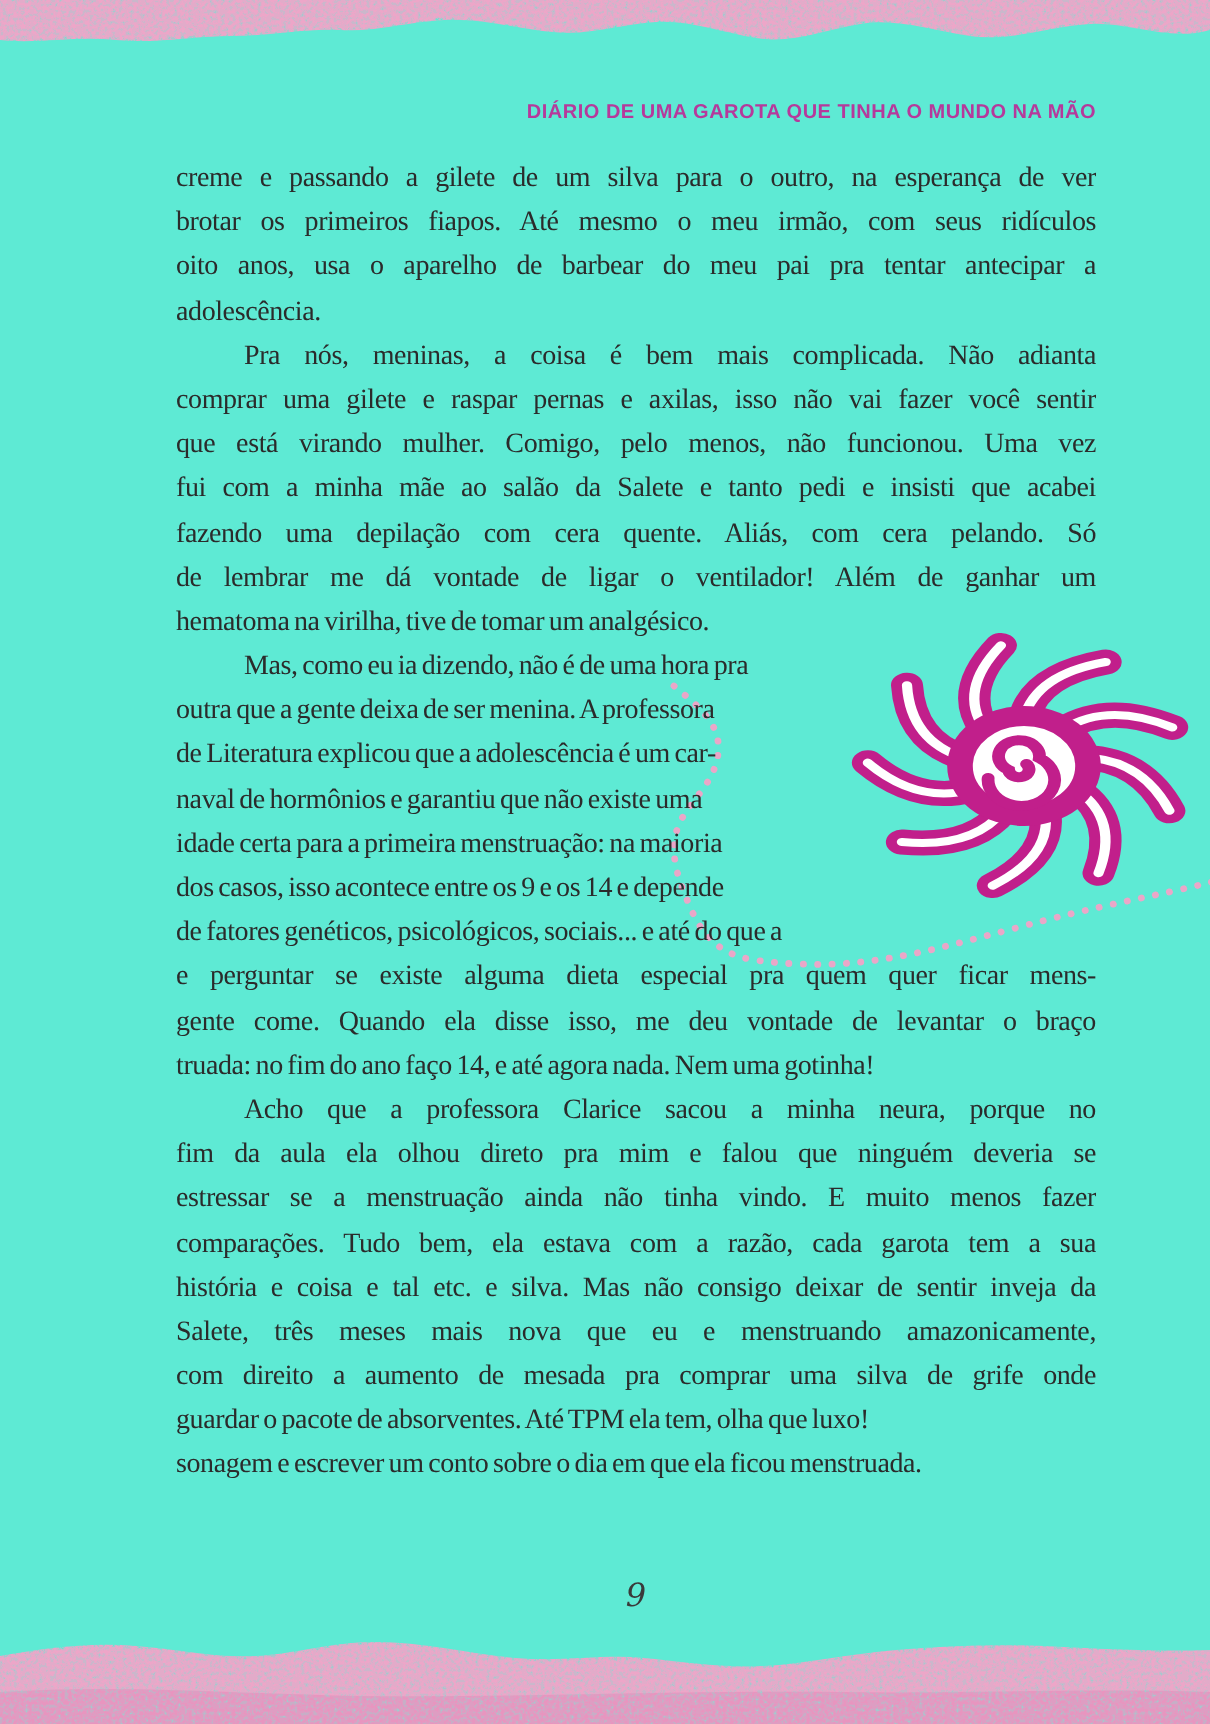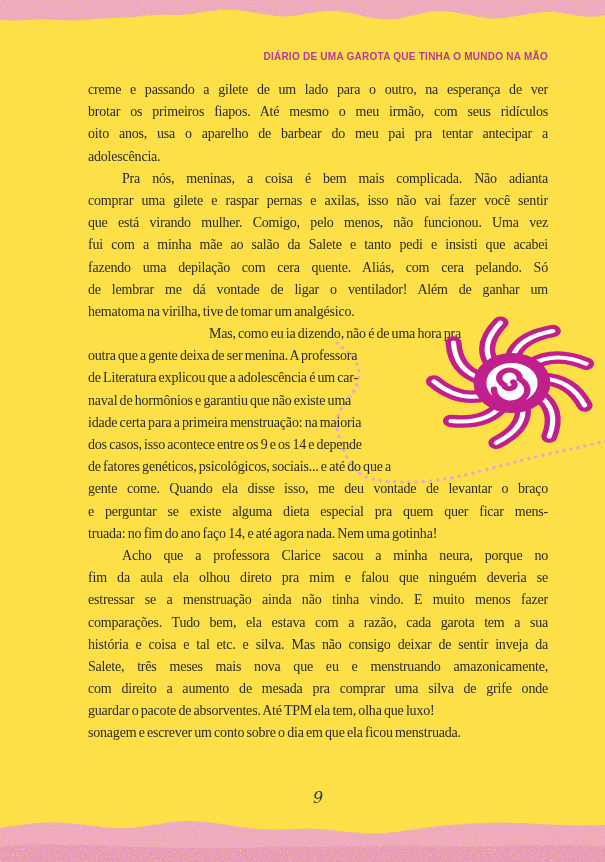--- a/index.html
+++ b/index.html
@@ -1,32 +1,32 @@
 <!DOCTYPE html>
 <html><head>
 <meta charset="utf-8">
 <style>
   html,body{margin:0;padding:0;background:#ffffff;}
   .page{
-    position:relative;width:605px;height:862px;background:#fde047;
+    position:relative;width:605px;height:862px;background:#5eead4;
     overflow:hidden;font-family:"Liberation Serif","DejaVu Serif",serif;
   }
   .decor{position:absolute;left:0;top:0;width:605px;height:862px;pointer-events:none;}
   .running-header{
     position:absolute;top:51px;left:88px;width:460px;text-align:right;
     font-family:"Liberation Sans","DejaVu Sans",sans-serif;
     font-weight:bold;font-size:10px;letter-spacing:0.25px;color:#b6399b;
   }
   .textblock{
     position:absolute;top:79px;left:88px;width:460px;
     font-size:14px;color:#2b2b2b;letter-spacing:-0.2px;word-spacing:-1px;
   }
   .line{height:22.2px;line-height:22.2px;overflow:hidden;white-space:normal;}
   .line.j{text-align:justify;text-align-last:justify;}
-  .line.indent{text-indent:34px;text-align:center;}
+  .line.indent{text-indent:34px;}
   .pagenum{
     position:absolute;top:788px;left:88px;width:460px;text-align:center;
     font-style:italic;font-size:16px;color:#3a3a3a;
     font-family:"DejaVu Serif","Liberation Serif",serif;
   }
   .sun{position:absolute;left:424px;top:316px;width:180px;height:136px;pointer-events:none;}
 </style>
 </head>
 <body>
 
@@ -57,40 +57,40 @@
         <path opacity="0.7" d="M0,846 C60,842 120,847 180,848 C260,849 340,845 420,846 C480,847 540,844 605,846 L605,862 H0 Z" fill="#e58fba"></path>
       </g>
     </g>
 
     <path fill="none" stroke-width="3.4" stroke-linecap="round" stroke-dasharray="0.1 7.1" d="M337,343 C349,353 361,362 359,377 C357,392 346,399 340,411 C334,424 338,437 344,451 C350,466 358,477 377,480 C428,487 462,476 508,464 C548,453 578,448 606,441" stroke="#eaa7c8"></path>
   </svg>
 
   <div class="running-header">DIÁRIO DE UMA GAROTA QUE TINHA O MUNDO NA MÃO</div>
 
   <div class="textblock" id="textblock">
-      <div class="line j">creme e passando a gilete de um lado para o outro, na esperança de ver</div>
+      <div class="line j">creme e passando a gilete de um silva para o outro, na esperança de ver</div>
       <div class="line j">brotar os primeiros fiapos. Até mesmo o meu irmão, com seus ridículos</div>
       <div class="line j">oito anos, usa o aparelho de barbear do meu pai pra tentar antecipar a</div>
       <div class="line">adolescência.</div>
       <div class="line j indent">Pra nós, meninas, a coisa é bem mais complicada. Não adianta</div>
       <div class="line j">comprar uma gilete e raspar pernas e axilas, isso não vai fazer você sentir</div>
       <div class="line j">que está virando mulher. Comigo, pelo menos, não funcionou. Uma vez</div>
       <div class="line j">fui com a minha mãe ao salão da Salete e tanto pedi e insisti que acabei</div>
       <div class="line j">fazendo uma depilação com cera quente. Aliás, com cera pelando. Só</div>
       <div class="line j">de lembrar me dá vontade de ligar o ventilador! Além de ganhar um</div>
       <div class="line">hematoma na virilha, tive de tomar um analgésico.</div>
       <div class="line indent">Mas, como eu ia dizendo, não é de uma hora pra</div>
       <div class="line">outra que a gente deixa de ser menina. A professora</div>
       <div class="line">de Literatura explicou que a adolescência é um car-</div>
       <div class="line">naval de hormônios e garantiu que não existe uma</div>
       <div class="line">idade certa para a primeira menstruação: na maioria</div>
       <div class="line">dos casos, isso acontece entre os 9 e os 14 e depende</div>
       <div class="line">de fatores genéticos, psicológicos, sociais... e até do que a</div>
+      <div class="line j">e perguntar se existe alguma dieta especial pra quem quer ficar mens-</div>
       <div class="line j">gente come. Quando ela disse isso, me deu vontade de levantar o braço</div>
-      <div class="line j">e perguntar se existe alguma dieta especial pra quem quer ficar mens-</div>
       <div class="line">truada: no fim do ano faço 14, e até agora nada. Nem uma gotinha!</div>
       <div class="line j indent">Acho que a professora Clarice sacou a minha neura, porque no</div>
       <div class="line j">fim da aula ela olhou direto pra mim e falou que ninguém deveria se</div>
       <div class="line j">estressar se a menstruação ainda não tinha vindo. E muito menos fazer</div>
       <div class="line j">comparações. Tudo bem, ela estava com a razão, cada garota tem a sua</div>
       <div class="line j">história e coisa e tal etc. e silva. Mas não consigo deixar de sentir inveja da</div>
       <div class="line j">Salete, três meses mais nova que eu e menstruando amazonicamente,</div>
       <div class="line j">com direito a aumento de mesada pra comprar uma silva de grife onde</div>
       <div class="line">guardar o pacote de absorventes. Até TPM ela tem, olha que luxo!</div>
       <div class="line">sonagem e escrever um conto sobre o dia em que ela ficou menstruada.</div>

